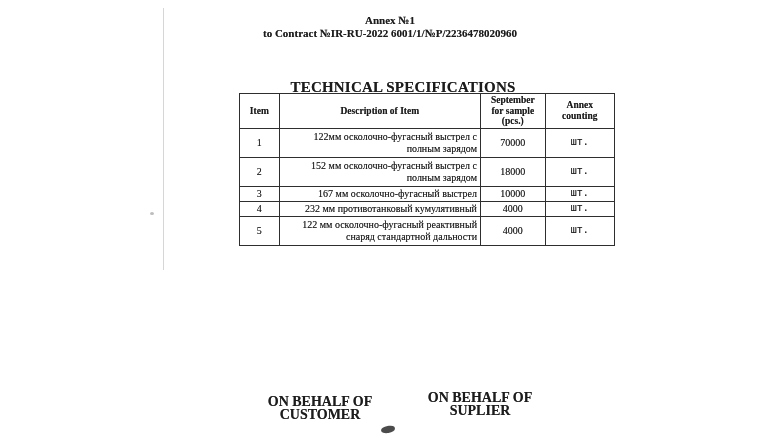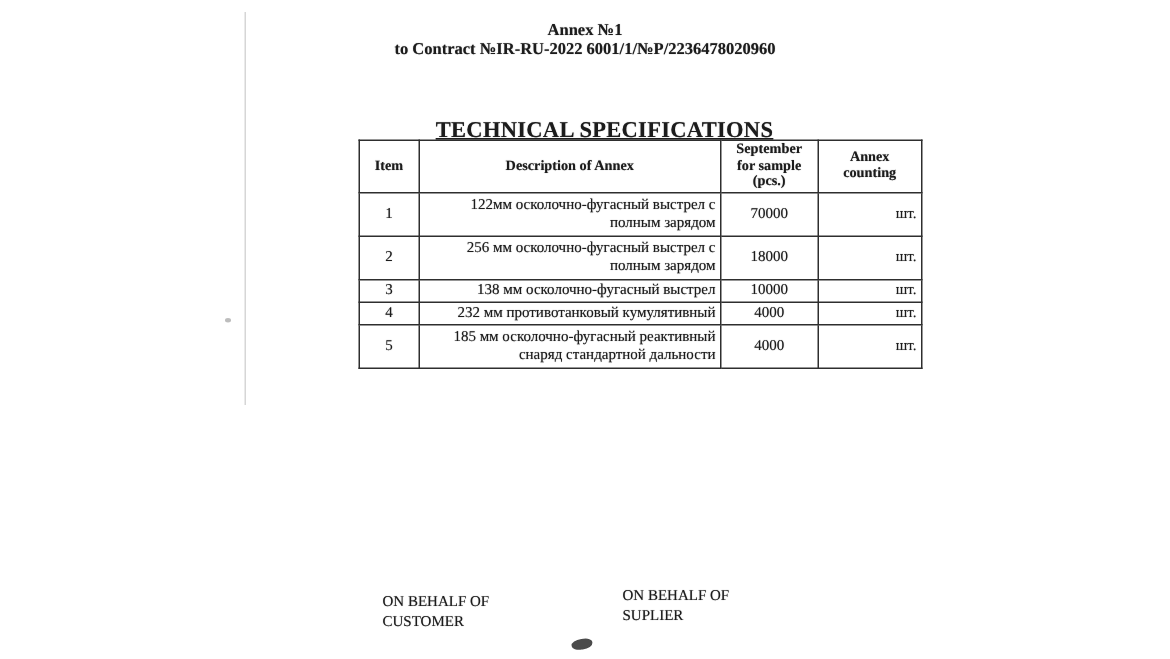--- a/index.html
+++ b/index.html
@@ -100,33 +100,33 @@
     height: 20px;
   }
   .col-item { width: 34px; }
   .col-desc { width: 206px; }
   .col-qty  { width: 59px; }
   .col-unit { width: 65px; }
 
   td.c-item { text-align: center; }
   td.c-desc { text-align: right; padding-left: 7px; }
   td.c-qty  { text-align: center; }
-  td.c-unit { text-align: right; }
+  td.c-unit { text-align: center; font-family: Liberation Mono, monospace; }
 
   tr.row-tall td { height: 26px; }
   tr.row-short td { height: 12px; }
   td.valign-top { vertical-align: top; padding-top: 2px; }
 
   
   .sig-block {
     position: absolute;
     width: 130px;
-    text-align: left;
-    font-weight: normal;
-    font-size: 10px;
+    text-align: center;
+    font-weight: bold;
+    font-size: 14px;
     line-height: 13px;
     white-space: pre-line;
   }
   #sig-customer { left: 255px; top: 395px; }
   #sig-suplier  { left: 415px; top: 391px; }
 </style>
 </head>
 <body>
 
 <div id="page">
@@ -139,53 +139,53 @@
     <div class="hline">Annex №1</div>
     <div class="hline">to Contract №IR-RU-2022 6001/1/№P/2236478020960</div>
   </div>
 
   <div id="section-title" class="doc-text">TECHNICAL SPECIFICATIONS</div>
 
   <table id="spec-table" class="doc-text">
     <thead>
       <tr>
         <th class="col-item">Item</th>
-        <th class="col-desc">Description of Annex</th>
+        <th class="col-desc">Description of Item</th>
         <th class="col-qty">September for sample (pcs.)</th>
         <th class="col-unit">Annex counting</th>
       </tr>
     </thead>
     <tbody>
       <tr class="row-tall">
         <td class="c-item">1</td>
         <td class="c-desc">122мм осколочно-фугасный выстрел с полным зарядом</td>
         <td class="c-qty">70000</td>
         <td class="c-unit">шт.</td>
       </tr>
       <tr class="row-tall">
         <td class="c-item">2</td>
-        <td class="c-desc">256 мм осколочно-фугасный выстрел с полным зарядом</td>
+        <td class="c-desc">152 мм осколочно-фугасный выстрел с полным зарядом</td>
         <td class="c-qty">18000</td>
         <td class="c-unit">шт.</td>
       </tr>
       <tr class="row-short">
         <td class="c-item">3</td>
-        <td class="c-desc">138 мм осколочно-фугасный выстрел</td>
+        <td class="c-desc">167 мм осколочно-фугасный выстрел</td>
         <td class="c-qty">10000</td>
         <td class="c-unit">шт.</td>
       </tr>
       <tr class="row-short">
         <td class="c-item">4</td>
         <td class="c-desc">232 мм противотанковый кумулятивный</td>
         <td class="c-qty">4000</td>
         <td class="c-unit">шт.</td>
       </tr>
       <tr class="row-tall">
         <td class="c-item">5</td>
-        <td class="c-desc">185 мм осколочно-фугасный реактивный снаряд стандартной дальности</td>
+        <td class="c-desc">122 мм осколочно-фугасный реактивный снаряд стандартной дальности</td>
         <td class="c-qty">4000</td>
         <td class="c-unit valign-top">шт.</td>
       </tr>
     </tbody>
   </table>
 
   <div id="sig-customer" class="sig-block doc-text">ON BEHALF OF
 CUSTOMER</div>
   <div id="sig-suplier" class="sig-block doc-text">ON BEHALF OF
 SUPLIER</div>

